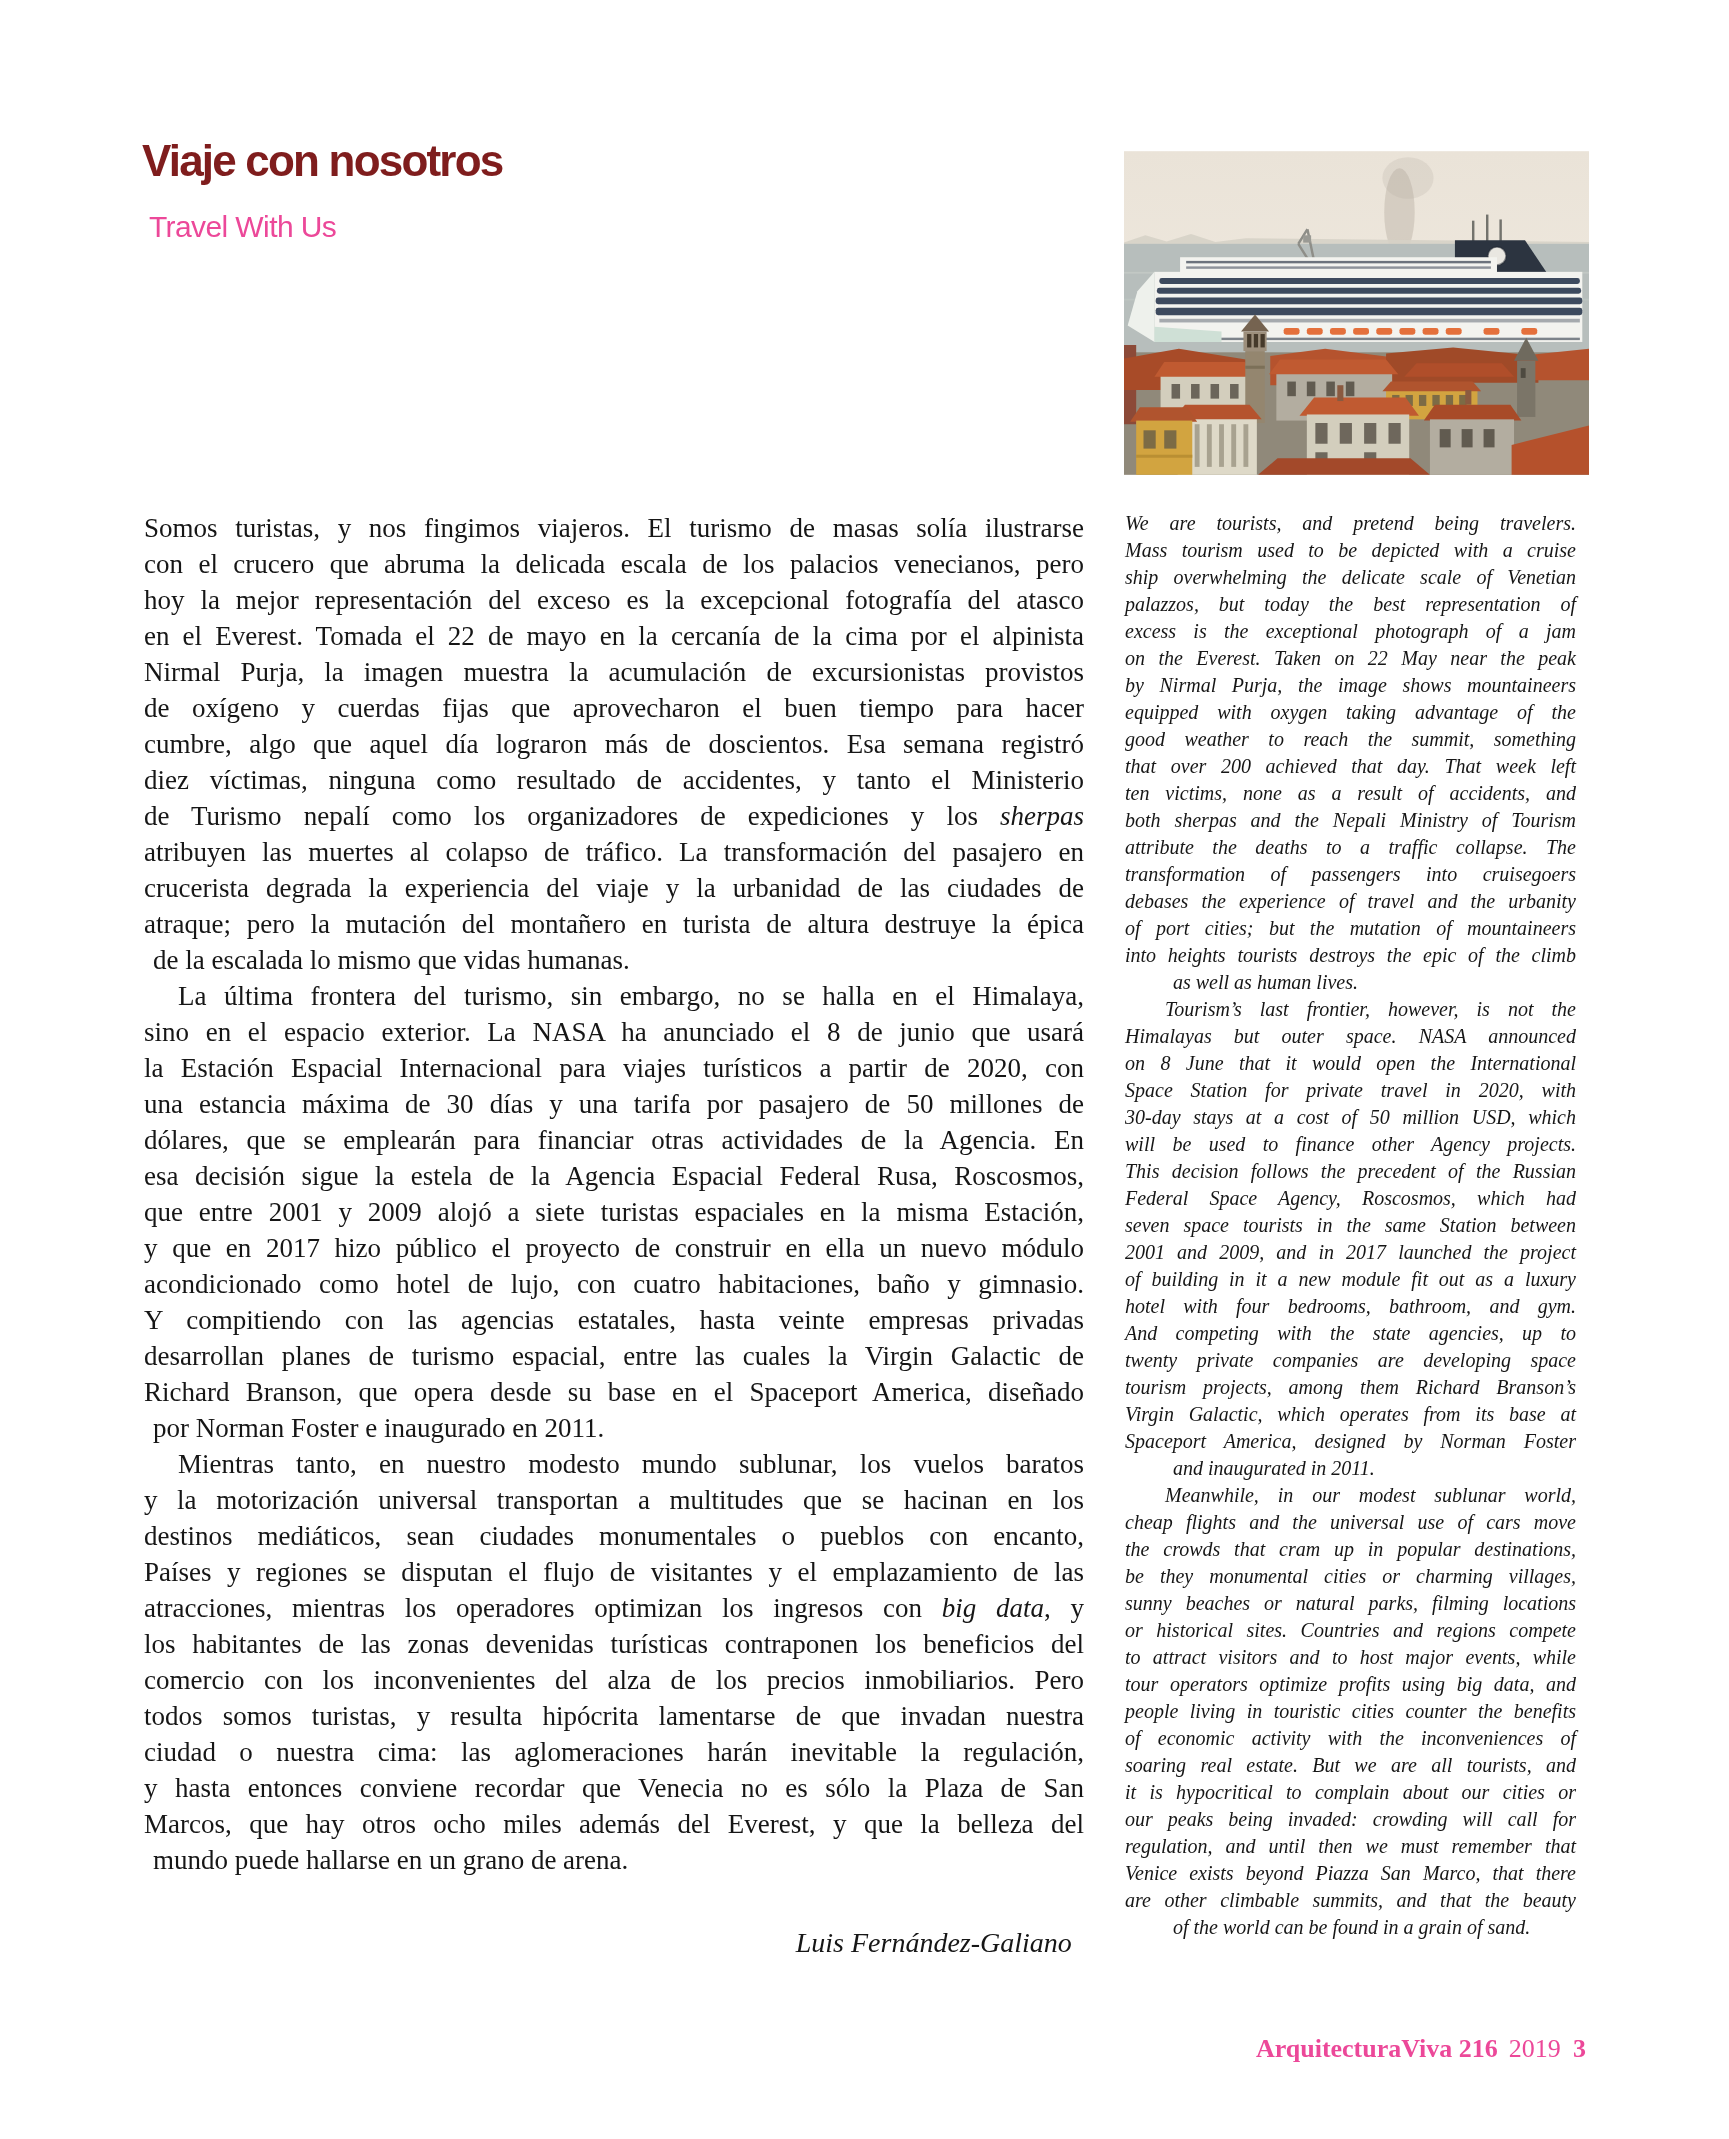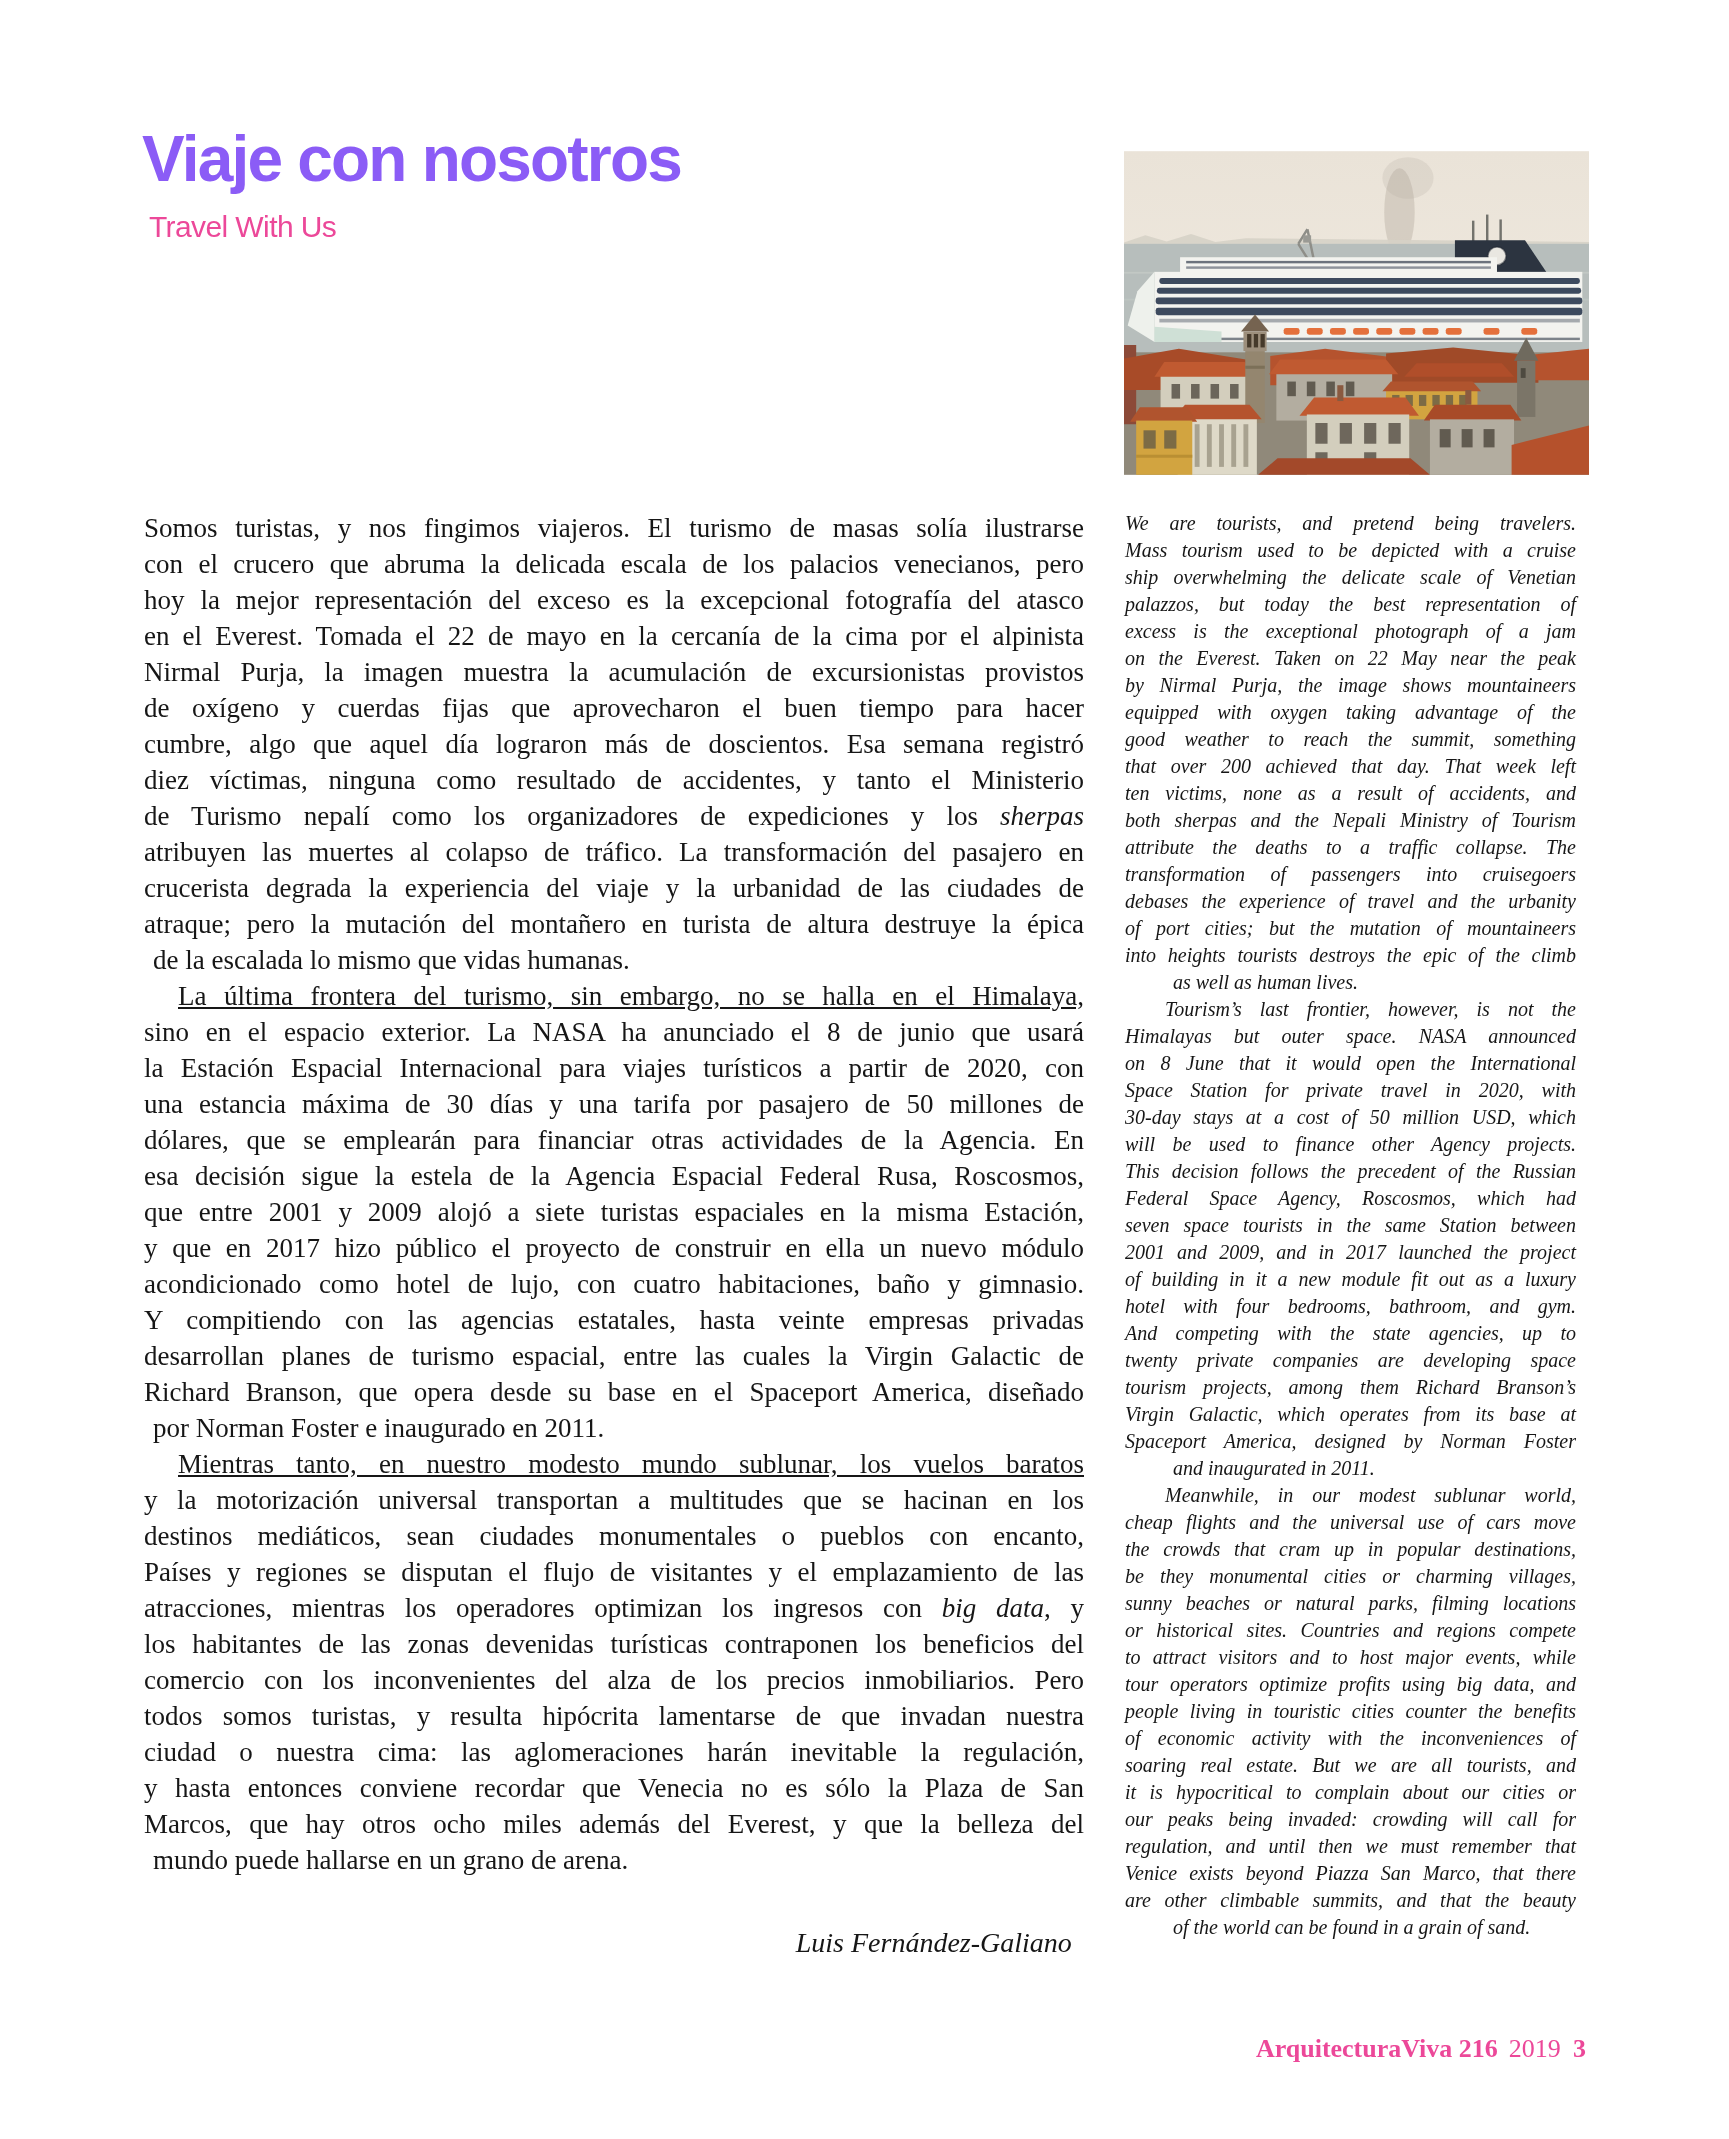--- a/index.html
+++ b/index.html
@@ -1,24 +1,24 @@
 <!DOCTYPE html>
 <html style="font-size:9.8px"><head>
 <meta charset="utf-8">
 <style>
   html,body{margin:0;padding:0;background:#ffffff;}
   body{width:1729px;height:2140px;position:relative;font-family:"Liberation Serif",serif;color:#161616;overflow:hidden;}
   .page{position:absolute;inset:0;background:#ffffff;}
-  .title{position:absolute;left:142px;top:126px;margin:0;font-family:"Liberation Sans",sans-serif;font-weight:700;font-size:64px;line-height:1.05;letter-spacing:-1.8px;color:#8b5cf6;}
+  .title{position:absolute;left:142px;top:138px;margin:0;font-family:"Liberation Sans",sans-serif;font-weight:700;font-size:44px;line-height:1.05;letter-spacing:-1.8px;color:#7f1d1d;}
   .subtitle{position:absolute;left:149px;top:212px;font-family:"Liberation Sans",sans-serif;font-weight:400;font-size:30px;line-height:1;letter-spacing:-0.6px;color:#ec4899;}
   .photo{position:absolute;left:1124px;top:151px;width:465px;height:324px;}
   .photo svg{display:block;}
   .col-es{position:absolute;left:144px;top:510px;width:940px;font-size:27px;}
   .col-es .line{height:36px;line-height:36px;text-align:justify;text-align-last:justify;}
-  .col-es .ind{text-indent:34px;text-decoration:underline;}
+  .col-es .ind{text-indent:34px;}
   .col-es .end{text-align-last:left;margin-left:9px;}
   .col-en{position:absolute;left:1125px;top:510px;width:451px;font-size:20px;font-style:italic;}
   .col-en .line{height:27px;line-height:27px;text-align:justify;text-align-last:justify;}
   .col-en .ind{text-indent:40px;}
   .col-en .end{text-align-last:left;margin-left:48px;}
   .signature{position:absolute;left:144px;top:1925px;width:940px;text-align:right;padding-right:12.2px;box-sizing:border-box;font-style:italic;font-size:28px;line-height:36px;}
   .footer{position:absolute;left:144px;top:2033px;width:1442px;text-align:right;font-size:26px;line-height:1.2;color:#ec4899;}
   .footer .bold{font-weight:700;}
   .footer .yr{font-weight:400;margin-left:11px;margin-right:12.2px;}
   i{font-style:italic;}

